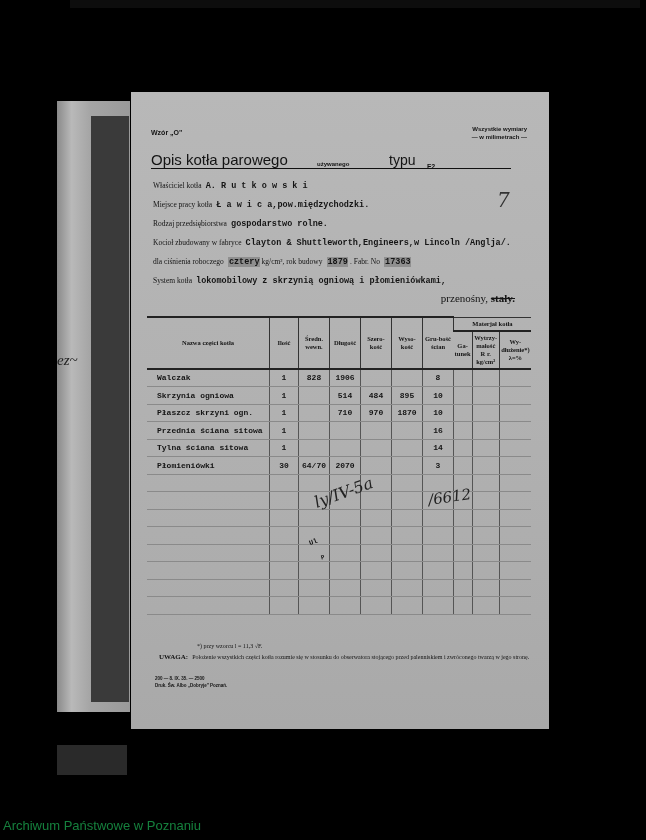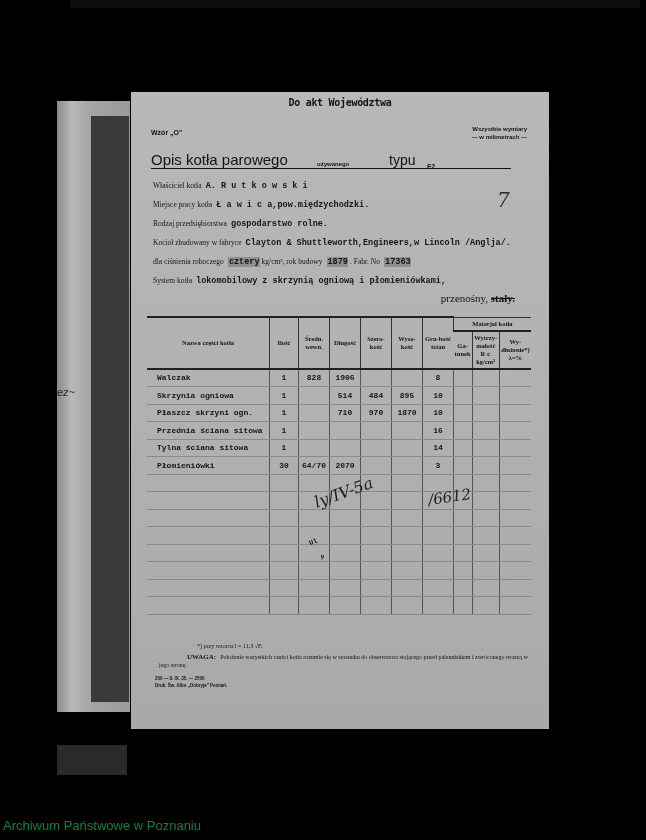--- a/index.html
+++ b/index.html
@@ -1,21 +1,21 @@
 <!DOCTYPE html>
 <html><head>
 <meta charset="utf-8">
 <style>
   html, body { margin:0; padding:0; }
   body { width:646px; height:840px; background:#000; position:relative; overflow:hidden;
          font-family:"Liberation Sans", sans-serif; }
   .left-strip { position:absolute; left:57px; top:101px; width:73px; height:611px;
                 background:linear-gradient(90deg,#8a8a8a 0%,#b9b9b9 20%,#a5a5a5 45%,#9a9a9a 100%); }
   .left-dark { position:absolute; left:91px; top:116px; width:38px; height:586px; background:#3a3a3a; }
-  .left-mark { position:absolute; left:57px; top:386px; font-family:Liberation Sans, sans-serif; font-size:11px; color:#222; font-style:italic; }
+  .left-mark { position:absolute; left:57px; top:352px; font-family:Liberation Serif, serif; font-size:15px; color:#222; font-style:italic; }
   .left-bottom { position:absolute; left:57px; top:745px; width:70px; height:30px; background:#2a2a2a; }
 
   .page { position:absolute; left:131px; top:92px; width:418px; height:637px;
           background:linear-gradient(180deg,#b8b8b8 0%,#b1b1b1 50%,#a9a9a9 100%);
           color:#141414; }
   .top-stamp { position:absolute; left:0; width:100%; top:5px; text-align:center;
                font-family:"DejaVu Sans Mono", monospace; font-size:10px; font-weight:bold; letter-spacing:-0.3px; }
   .wzor { position:absolute; left:20px; top:37px; font-size:7px; font-weight:bold; }
   .dims { position:absolute; right:22px; top:33px; font-size:6px; font-weight:bold; text-align:right; line-height:8px; }
   .title-row { position:absolute; left:20px; top:58px; width:360px; height:18px; border-bottom:1px solid #111; }
@@ -43,37 +43,36 @@
   table.parts td:first-child { border-left:none; padding-left:10px; }
   td.num { text-align:center; }
 
   .sign { position:absolute; left:182px; top:391px; transform:rotate(-20deg); font-family:"DejaVu Serif", serif; font-style:italic; font-size:16px; color:#222; }
   .signnum { position:absolute; left:297px; top:396px; font-family:"DejaVu Serif", serif; font-style:italic; font-size:15px; color:#222; transform:rotate(-8deg);}
   .stamp-ul { position:absolute; left:178px; top:446px; font-family:"Liberation Mono", monospace; font-size:7px; font-weight:bold; transform:rotate(-20deg); }
   .stamp-pd { position:absolute; left:190px; top:462px; font-family:"Liberation Mono", monospace; font-size:6px; font-weight:bold; transform:rotate(-15deg); }
 
   .footnote { position:absolute; left:66px; top:551px; font-size:6px; font-family:"Liberation Serif", serif; }
   .uwaga { position:absolute; left:28px; top:561px; width:380px; font-size:6px; font-family:"Liberation Serif", serif; line-height:8px; }
-  .uwaga b { font-size:7px; margin-right:4px;margin-left:28px; }
+  .uwaga b { font-size:7px; margin-right:4px; }
   .printinfo { position:absolute; left:24px; top:583px; font-size:4.5px; font-weight:bold; line-height:7px; }
 
   .archive { position:absolute; left:3px; top:818px; color:#15803d; font-size:13px; }
   .topbar { position:absolute; left:70px; top:0; width:570px; height:8px; background:#0d0d0d; }
 </style>
 </head>
 <body>
 
 <div class="topbar"></div>
 <div class="left-strip"></div>
 <div class="left-dark"></div>
 <div class="left-mark">ez~</div>
 <div class="left-bottom"></div>
 
 <div class="page">
-  <div class="top-stamp">Do akt Województwa</div>
   <div class="wzor">Wzór „O"</div>
   <div class="dims">
     <div>Wszystkie wymiary</div>
     <div>— w milimetrach —</div>
   </div>
 
   <div class="title-row">
     <span class="title">Opis kotła parowego</span>
     <span class="title-used">używanego</span>
     <span class="title-typ">typu</span>

